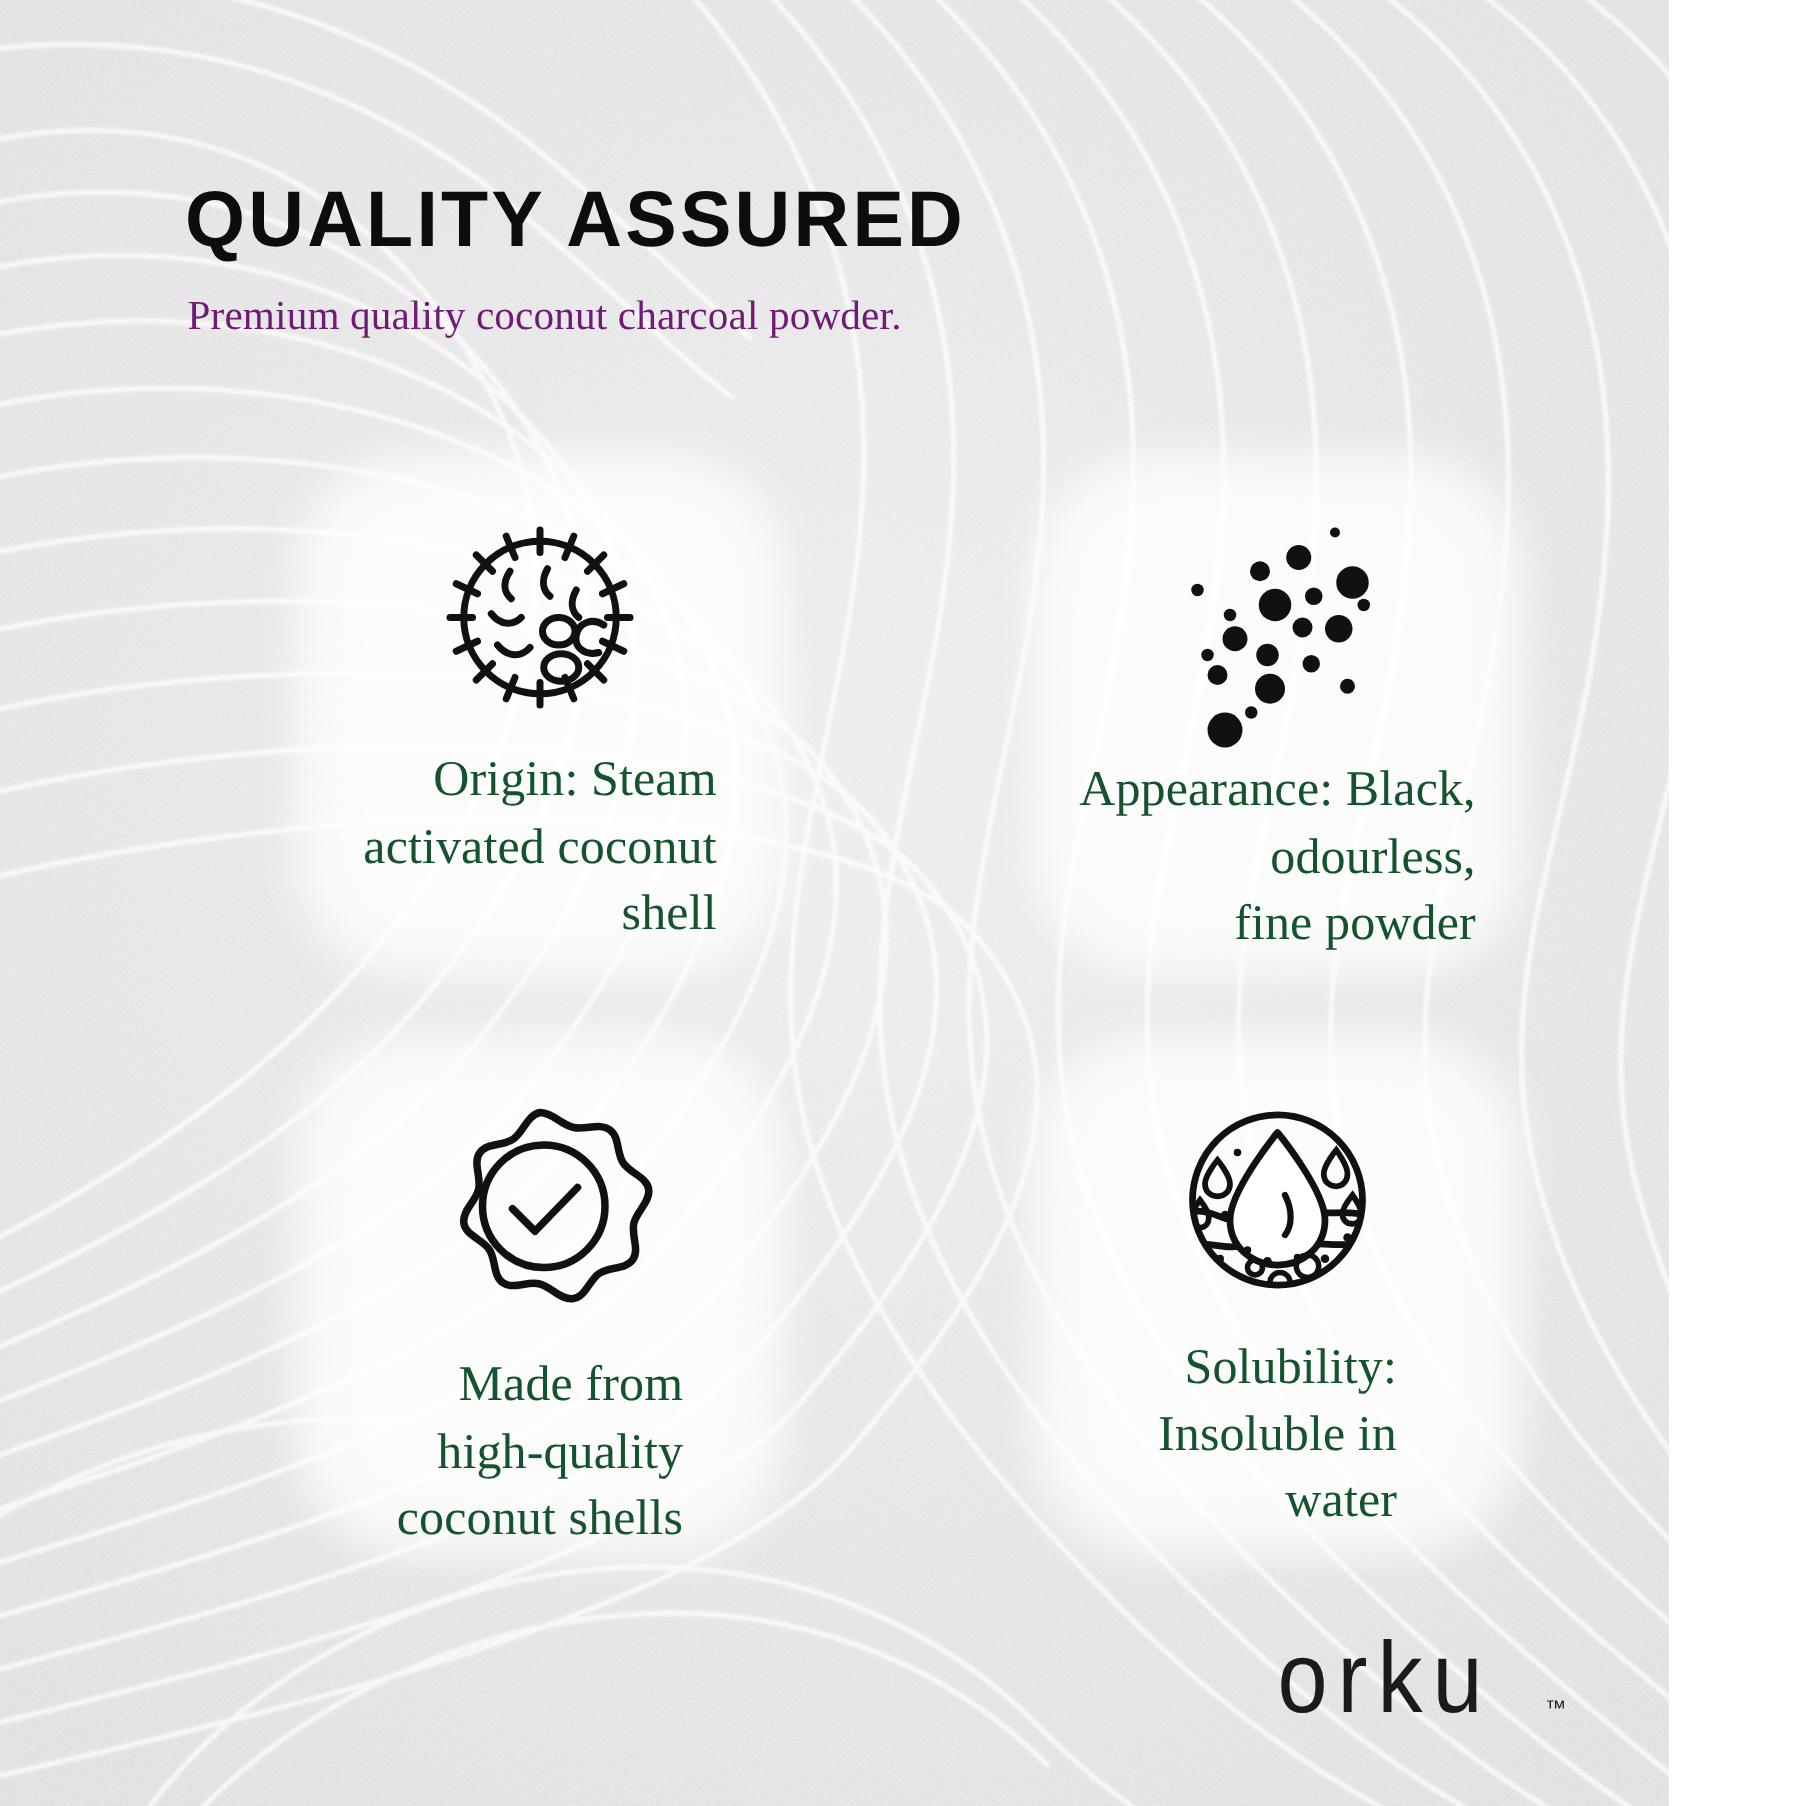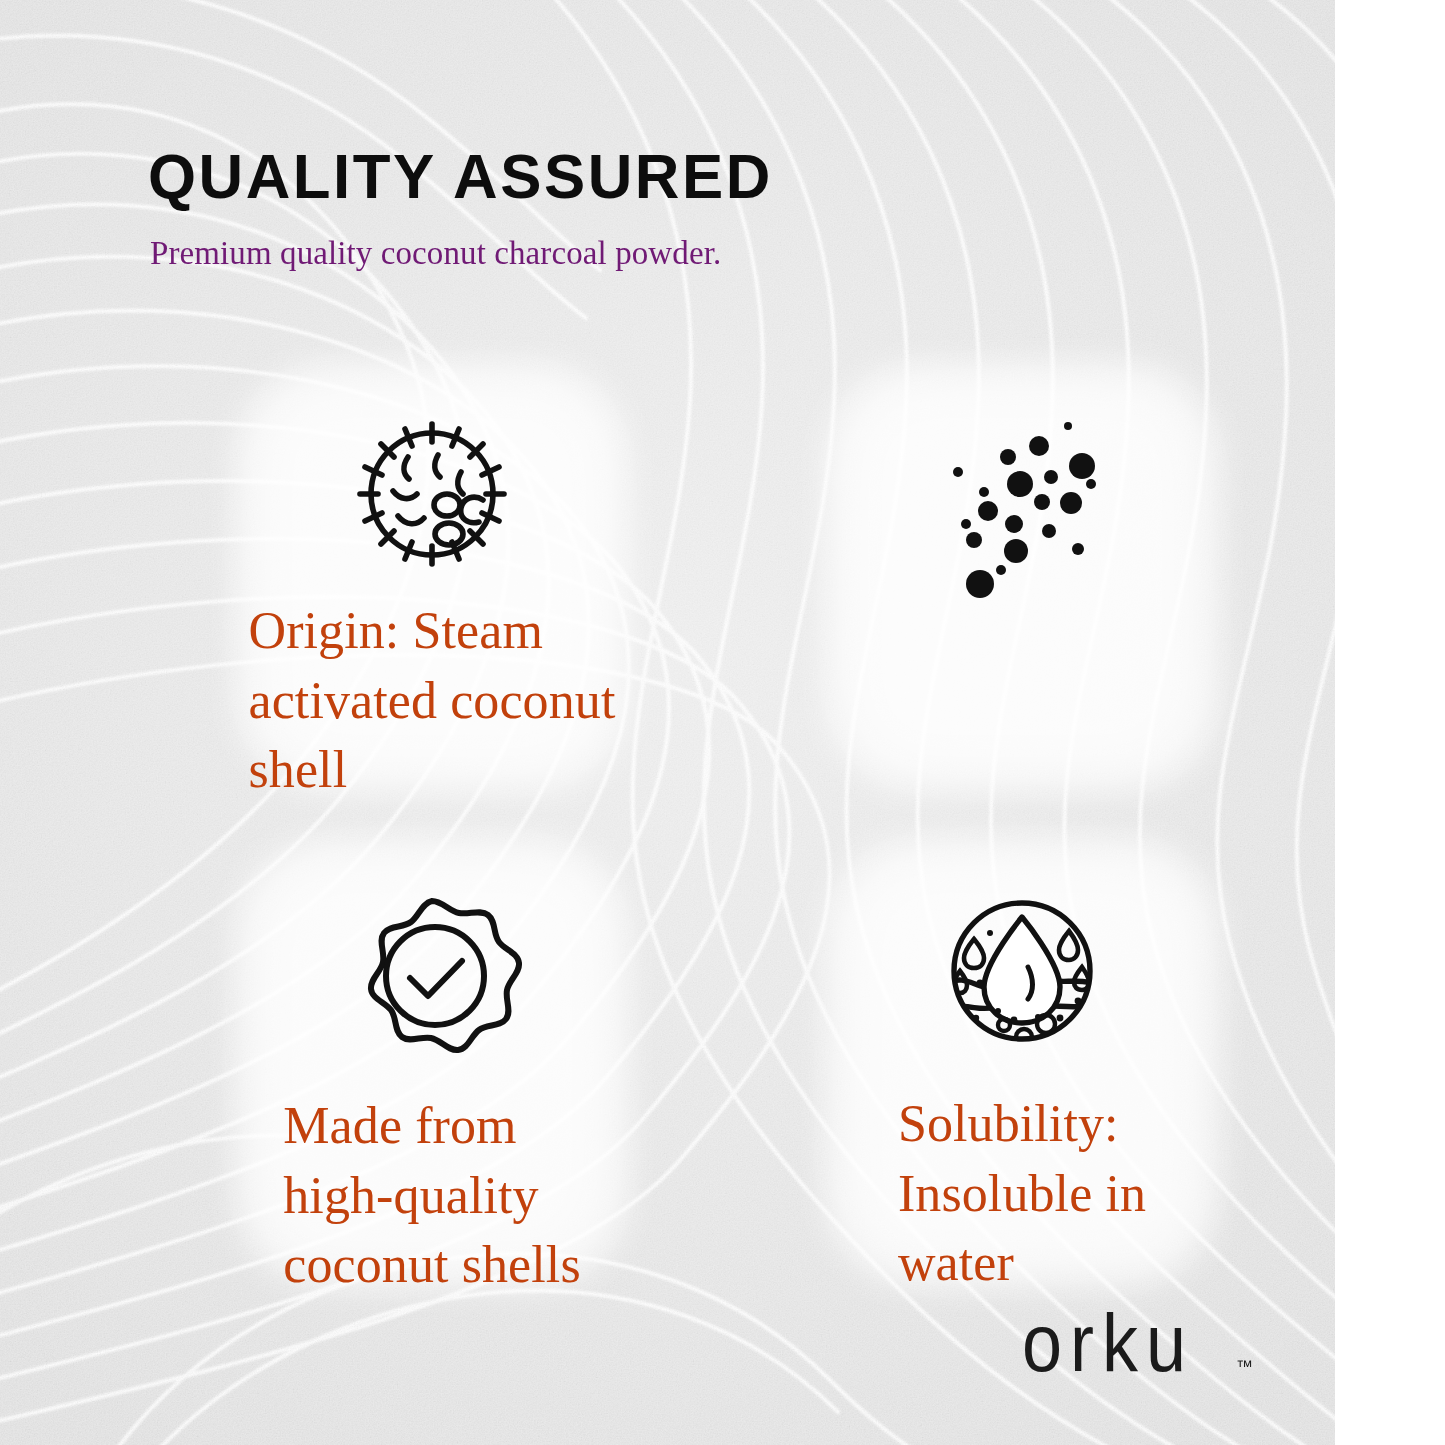--- a/index.html
+++ b/index.html
@@ -125,39 +125,39 @@
     display: flex;
     align-items: center;
     justify-content: center;
   }
   .card-icon svg { display: block; overflow: visible; }
 
   .card-label {
     position: relative;
     z-index: 2;
     font-family: "Liberation Serif", serif;
-    font-size: 52px;
+    font-size: 40px;
     line-height: 1.34;
-    color: #c2410c;
-    text-align: left;
+    color: #14532d;
+    text-align: right;
     margin-top: 18px;
     max-width: 370px;
     letter-spacing: .1px;
     white-space: pre-line;
   }
 
   
   #card-origin .card-icon   { margin-top: 6px; }
   #card-appearance .card-icon { margin-top: 10px; }
   #card-quality .card-icon  { margin-top: 10px; }
   #card-solubility .card-icon { margin-top: 8px; }
 
   #card-appearance .card-label { margin-top: 22px; }
   #card-quality .card-label    { margin-top: 34px; }
-  #card-solubility .card-label { margin-top: 34px; }
+  #card-solubility .card-label { margin-top: 22px; }
 
   
   #brand-logo {
     position: absolute;
     right: 82px;
     bottom: 62px;
     display: flex;
     align-items: flex-end;
     z-index: 3;
     gap: 44px;
@@ -307,20 +307,23 @@
             <circle cx="76" cy="110" r="9"></circle>
             <circle cx="111" cy="117" r="7"></circle>
             <circle cx="36" cy="126" r="8"></circle>
             <circle cx="78" cy="137" r="12"></circle>
             <circle cx="140" cy="135" r="6"></circle>
             <circle cx="63" cy="156" r="5"></circle>
             <circle cx="42" cy="170" r="14"></circle>
           </g>
         </svg>
       </div>
+      <div class="card-label">Appearance: Black,
+odourless,
+fine powder</div>
     </div>
 
     <div class="feature-card" id="card-quality">
       <div class="card-glow"></div>
       <div class="card-glow soft2"></div>
       <div class="card-icon">
         <svg width="168" height="168" viewBox="0 0 168 168">
           <g fill="none" stroke="#111111" stroke-width="6" stroke-linecap="round" stroke-linejoin="round">
 
             <path d="M84,12

